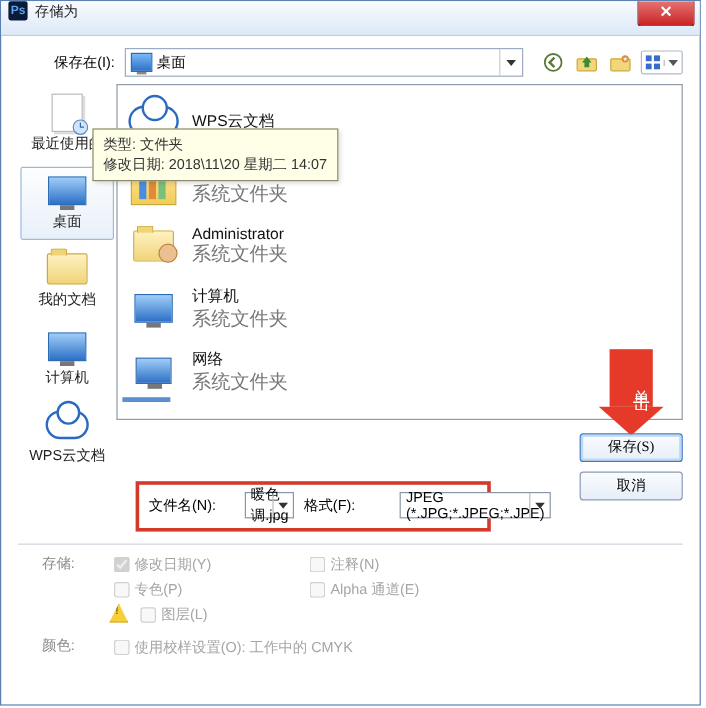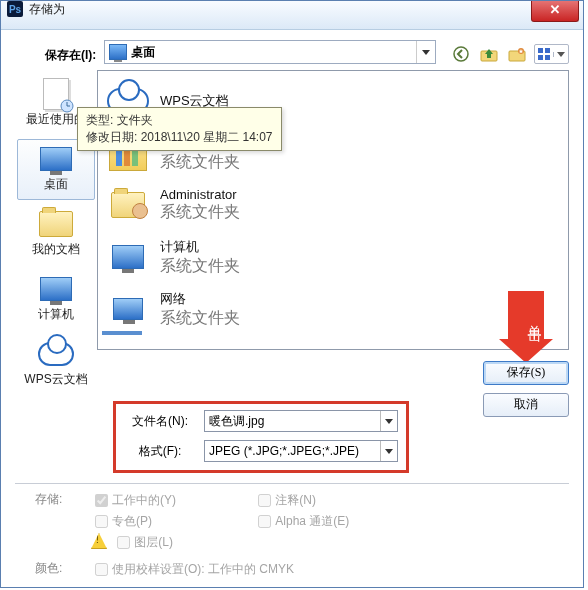--- a/index.html
+++ b/index.html
@@ -58,25 +58,24 @@
     line-height: 18px;
     font-size: 13px;
     font-weight: bold;
   }
   .content {
     padding: 10px 14px 0 14px;
     box-sizing: border-box;
   }
   .save-in-row {
     display: flex;
-    align-items: flex-end;
+    align-items: center;
     gap: 6px;
     padding-left: 30px;
     margin-bottom: 6px;
-    font-weight: bold;
   }
   .save-in-row label { margin-right: 2px; }
   .location-select {
     flex: 1;
     height: 22px;
     border: 1px solid #9dabc0;
     background: #fff;
     display: flex;
     align-items: center;
     padding: 0 4px;
@@ -167,21 +166,21 @@
     z-index:50;
     box-shadow: 2px 2px 4px rgba(0,0,0,.15);
   }
 
   .fields-wrap {
     border: 3px solid #d43a2a;
     margin: 6px 0 0 98px;
     width: 296px;
     padding: 6px 8px 8px 8px;
     box-sizing:border-box;
-    display:flex; flex-direction:column; gap:8px;text-align:center;
+    display:flex; flex-direction:row; gap:8px;
   }
   .field-row { display:flex; align-items:center; gap:8px; }
   .field-row label { width:72px; }
   .field-row .combo {
     flex:1; height:20px; border:1px solid #8a95a8; background:#fff;
     display:flex; align-items:center; padding:0 4px; font-family:Tahoma,Arial; font-size:12px;
     position:relative;
   }
   .field-row .combo .dd { position:absolute; right:0; top:0; width:16px; height:100%; border-left:1px solid #bbb; display:flex; align-items:center; justify-content:center; }
 
@@ -391,21 +390,21 @@
     </div>
 
     <div class="divider"></div>
 
     <div class="options">
       <div class="orow">
         <div class="olabel">存储:</div>
         <div class="ocol">
           <label class="chk">
               <input type="checkbox" checked="" disabled="" style="">
-              <span>工作中的(Y)</span>
+              <span>修改日期(Y)</span>
             </label>
           <label class="chk">
               <input type="checkbox" disabled="" style="">
               <span>注释(N)</span>
             </label><br>
           <label class="chk">
               <input type="checkbox" disabled="" style="">
               <span>专色(P)</span>
             </label>
           <label class="chk">

